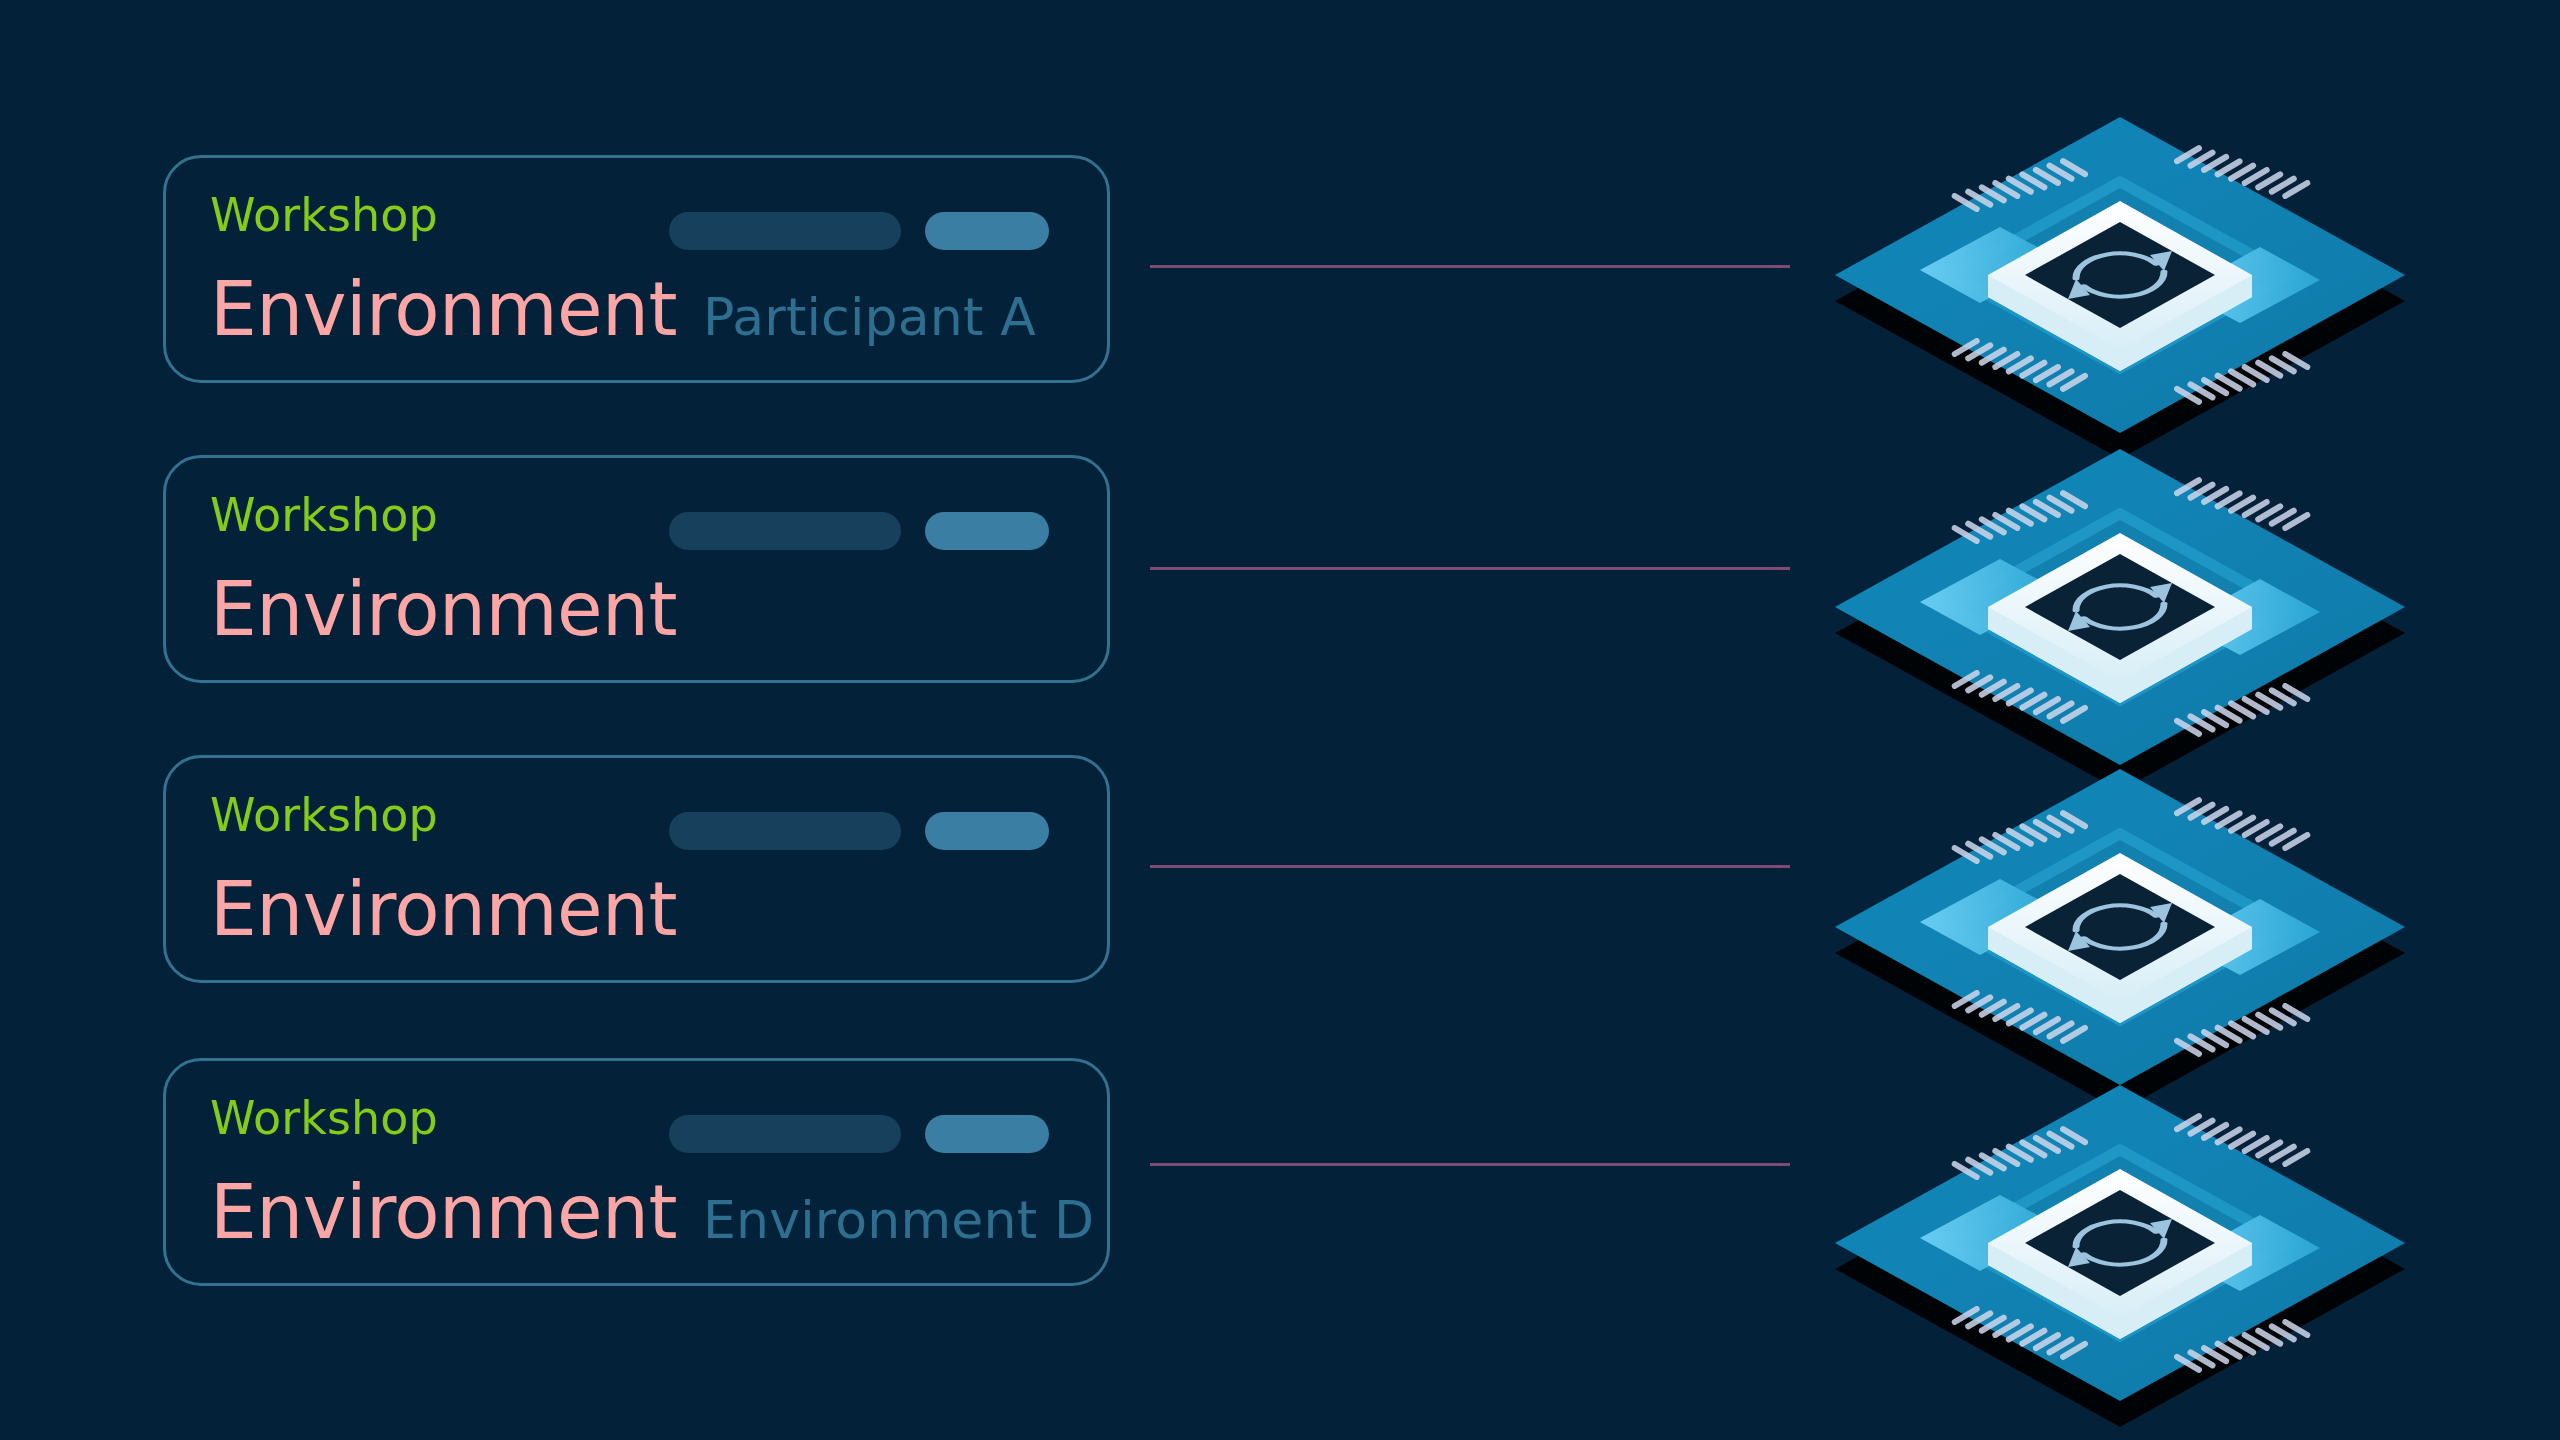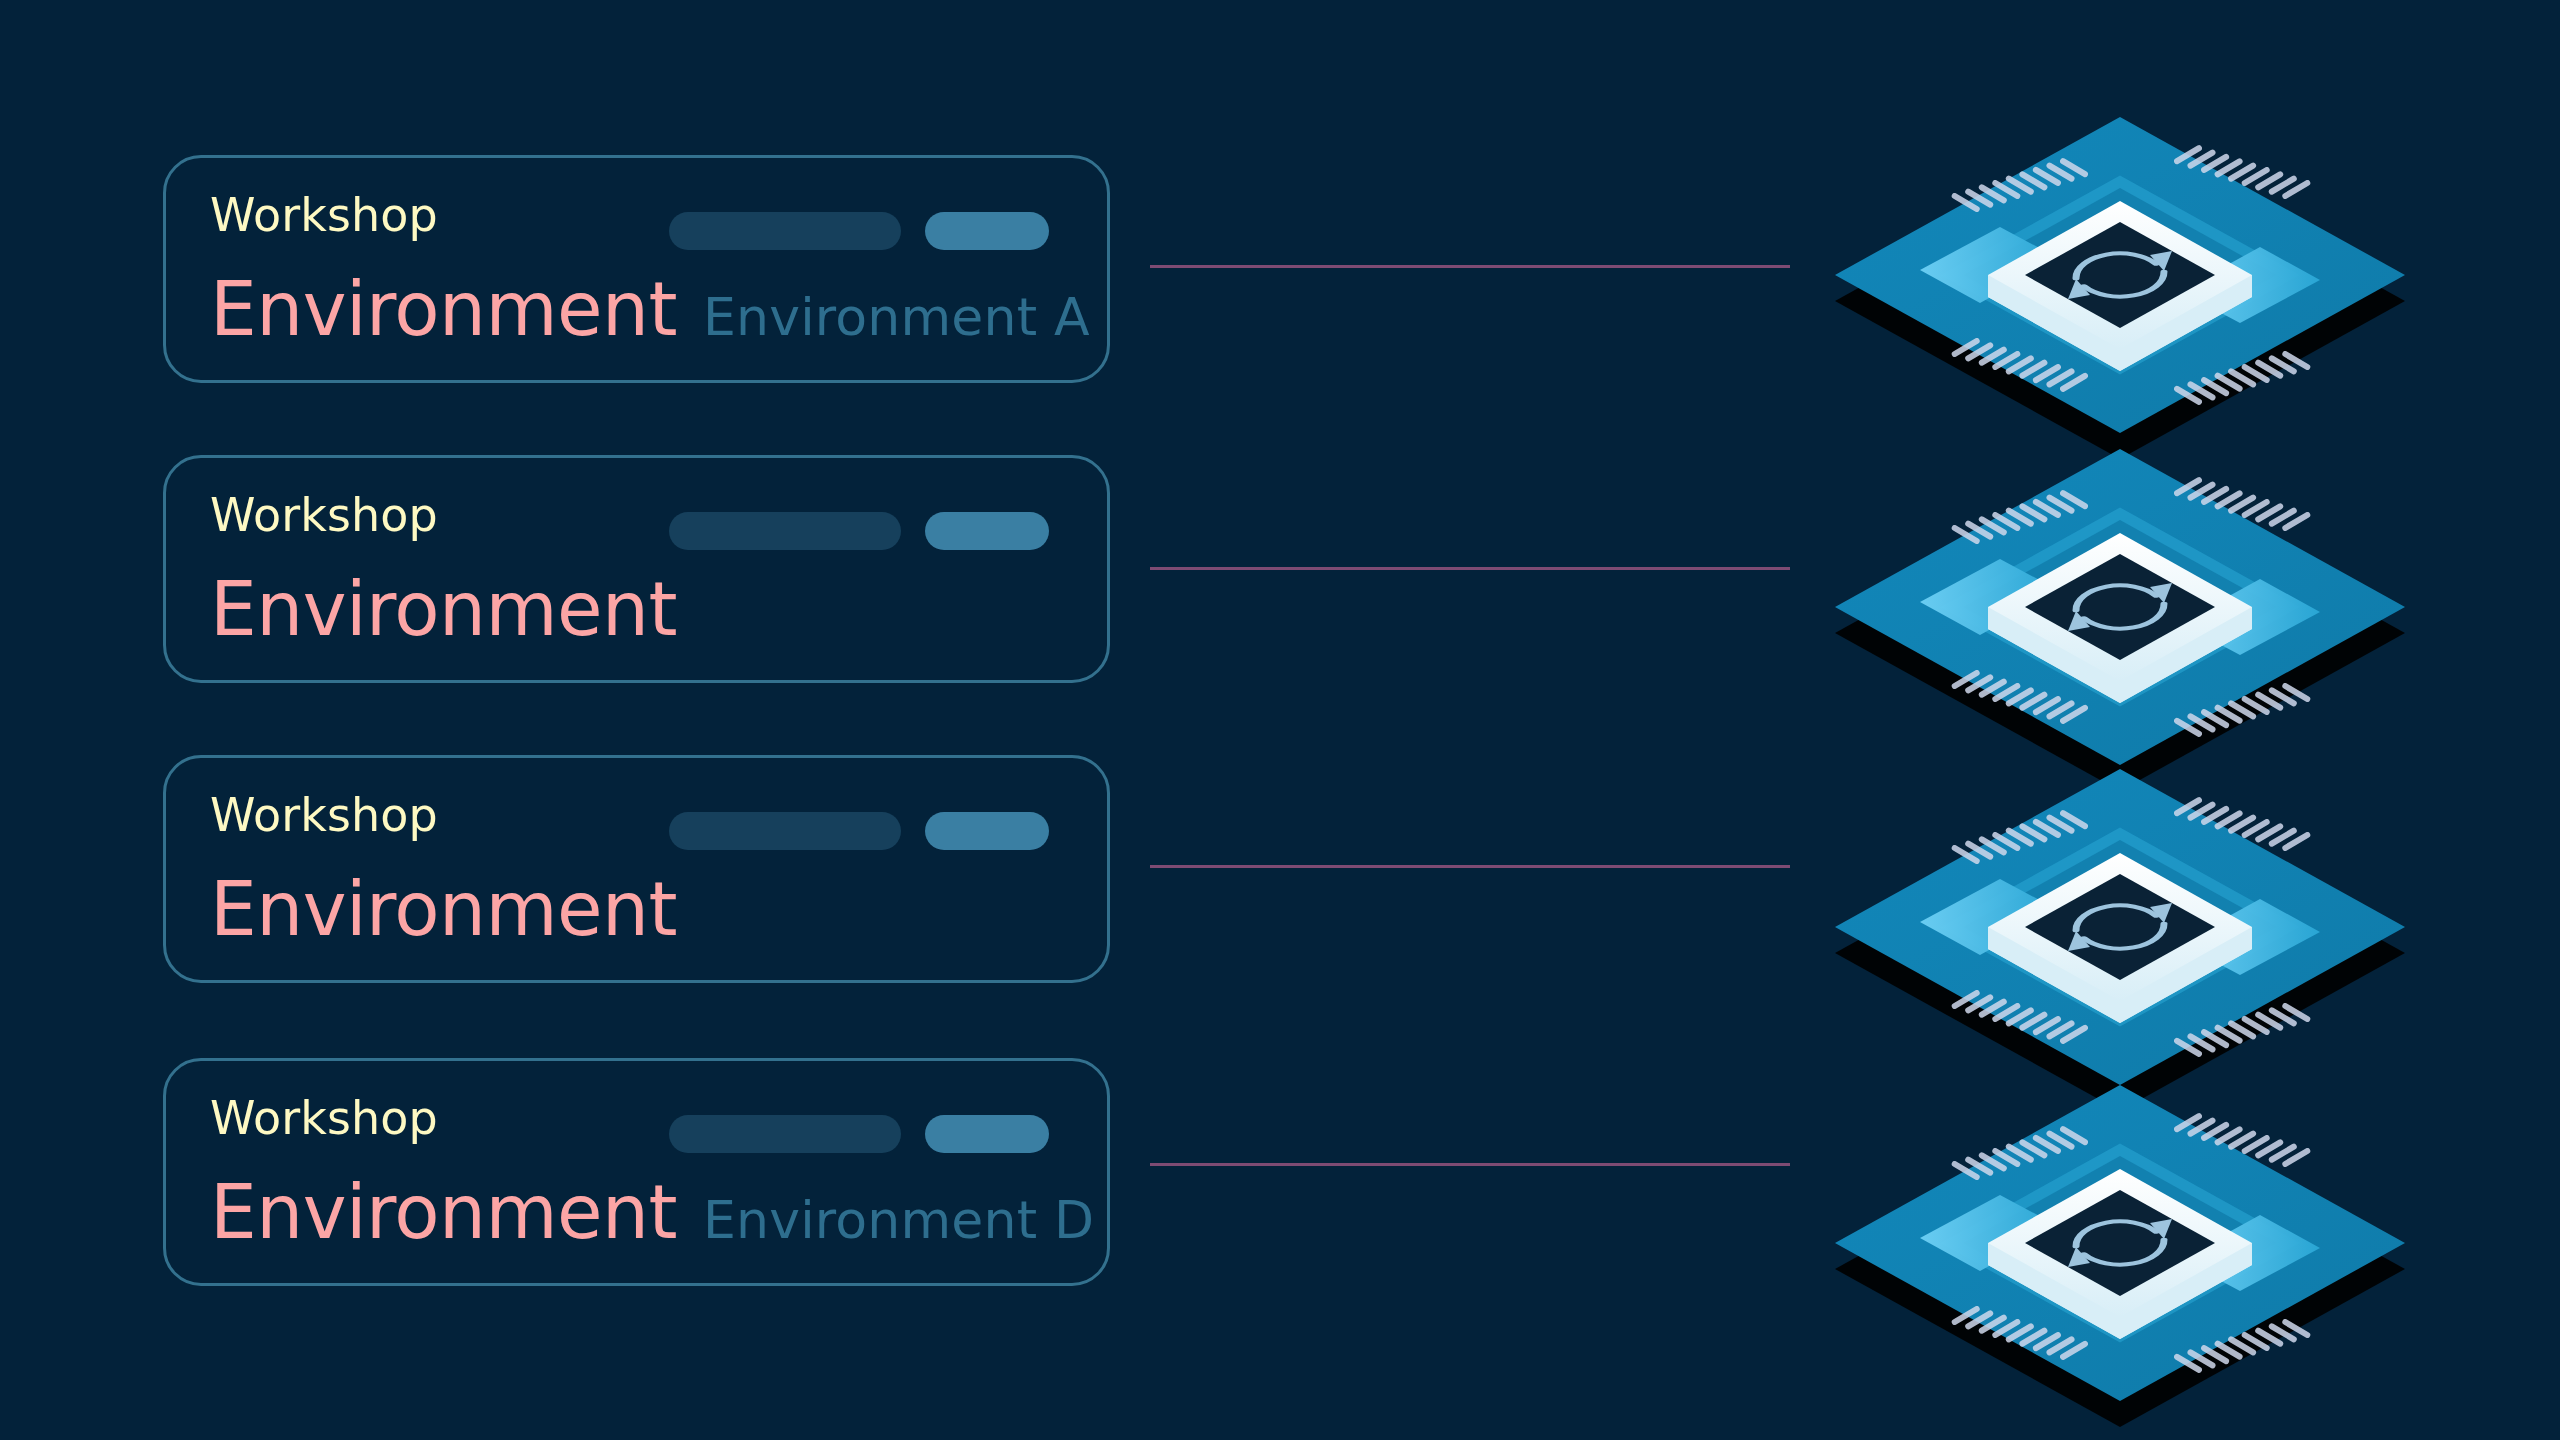--- a/index.html
+++ b/index.html
@@ -25,21 +25,21 @@
     background:transparent;
   }
   .card-inner {
     position:relative;
     width:100%; height:100%;
     padding:34px 0 0 44px;
   }
   .eyebrow {
     font-size:46px;
     line-height:1.0;
-    color:#fef9c3;
+    color:#84cc16;
     font-weight:400;
     letter-spacing:0.1px;
     white-space:nowrap;
   }
   .title-row {
     position:absolute;
     left:44px;
     bottom:34px;
     display:flex;
     align-items:baseline;
@@ -94,21 +94,21 @@
   <div class="cards">
       <div class="card" style="top: 155px;">
         <div class="card-inner">
           <div class="eyebrow">Workshop</div>
           <div class="pills">
             <span class="pill pill-a" style="width: 232px; background: rgb(22, 64, 92);"></span>
             <span class="pill pill-b" style="width: 124px; background: rgb(58, 127, 163);"></span>
           </div>
           <div class="title-row">
             <span class="env-title">Environment</span>
-            <span class="participant">Environment A</span>
+            <span class="participant">Participant A</span>
           </div>
         </div>
       </div>
       <div class="card" style="top: 455px;">
         <div class="card-inner">
           <div class="eyebrow">Workshop</div>
           <div class="pills">
             <span class="pill pill-a" style="width: 232px; background: rgb(22, 64, 92);"></span>
             <span class="pill pill-b" style="width: 124px; background: rgb(58, 127, 163);"></span>
           </div>

